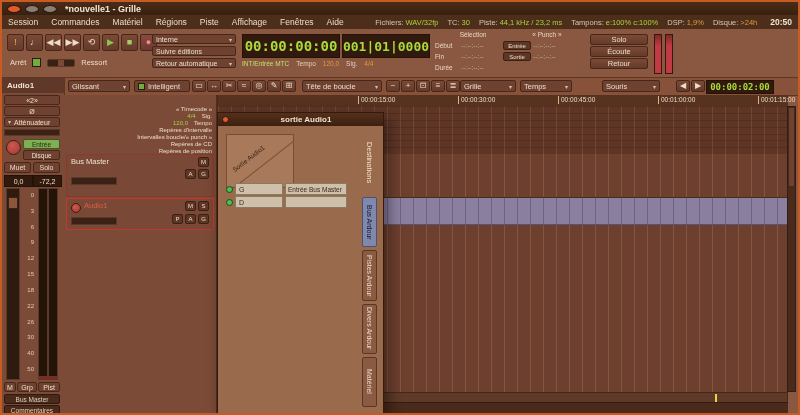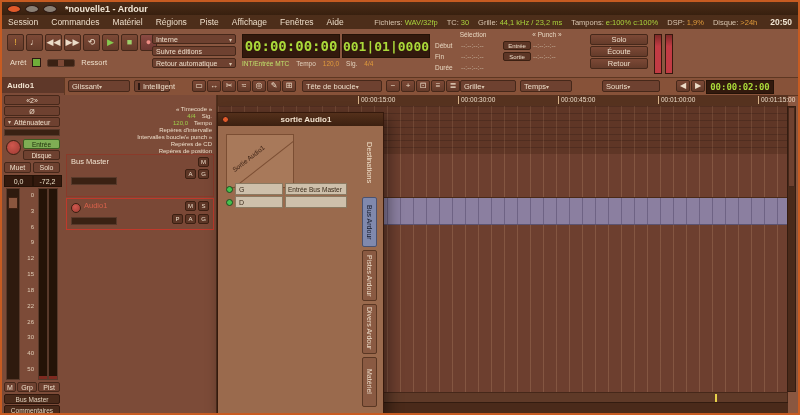--- a/index.html
+++ b/index.html
@@ -61,23 +61,23 @@
         font-size:6px;line-height:1;display:flex;align-items:center;justify-content:center;padding:0;}
   .sel-pval{width:38px;font-size:6.5px;color:#c2ad97;}
   #monitors{position:absolute;left:588px;top:5px;width:58px;display:flex;flex-direction:column;gap:1px;}
   .monbtn{height:11px;background:linear-gradient(#7c4936,#653b2a);border:1px solid #46281a;border-radius:2px;
           color:#ecdcc8;font-size:7.5px;display:flex;align-items:center;justify-content:center;padding:0;}
   #tmeters{position:absolute;left:652px;top:5px;display:flex;gap:3px;}
   .tmeter{width:6px;height:38px;background:linear-gradient(#7e2a28,#c23b44 30%,#c23b44);border:1px solid #38180e;}
   
   #toolbar2{position:absolute;top:76px;left:62px;right:0;height:17px;background:#875239;border-bottom:1px solid #5e3722;}
   .combo{position:absolute;top:2px;height:12px;background:#6e4130;border:1px solid #46281a;border-radius:2px;
-         color:#ecdcc8;font-size:7.5px;display:flex;align-items:center;
+         color:#ecdcc8;font-size:7.5px;display:flex;align-items:center;justify-content:space-between;
          padding:0 3px;box-sizing:border-box;white-space:nowrap;}
-  #editmode{left:4px;width:62px;} #smart{left:70px;width:36px;justify-content:flex-start;gap:3px;}
+  #editmode{left:4px;width:62px;} #smart{left:70px;width:56px;justify-content:flex-start;gap:3px;}
   #tools{position:absolute;left:128px;top:2px;display:flex;gap:1px;}
   .ibtn{width:14px;height:12px;background:linear-gradient(#7c4936,#653b2a);border:1px solid #46281a;
         border-radius:2px;color:#ecdcc8;font-size:8px;line-height:1;display:flex;align-items:center;
         justify-content:center;padding:0;}
   #editpoint{left:238px;width:80px;}
   #zoomgrp{position:absolute;left:322px;top:2px;display:flex;gap:1px;}
   #snapmode{left:396px;width:56px;} #gridunit{left:456px;width:52px;} #zoomfocus{left:538px;width:58px;}
   #nav{position:absolute;left:612px;top:2px;display:flex;gap:1px;}
   #clock3{position:absolute;left:642px;top:2px;width:66px;height:12px;background:#32190d;color:#aada3a;
           font-family:"DejaVu Sans Mono",monospace;font-size:9px;font-weight:bold;display:flex;
@@ -180,21 +180,21 @@
 </style>
 </head>
 <body>
 
 <div id="win">
 
   <div id="titlebar">
     <button class="wdot close"></button>
     <button class="wdot"></button>
     <button class="wdot"></button>
-    <span id="title">*nouvelle1 - Ardour</span>
+    <span id="title">*nouvelle1 - Grille</span>
   </div>
 
   <div id="menubar">
     <div id="menus">
         <span class="menu-item">Session</span>
         <span class="menu-item">Commandes</span>
         <span class="menu-item">Matériel</span>
         <span class="menu-item">Régions</span>
         <span class="menu-item">Piste</span>
         <span class="menu-item">Affichage</span>
@@ -205,21 +205,21 @@
       <span id="statusitems" style="display:flex;gap:9px">
           <span class="st-item">
             <span class="st-label">Fichiers:</span>
             <span class="st-val green">WAV/32fp</span>
           </span>
           <span class="st-item">
             <span class="st-label">TC:</span>
             <span class="st-val green">30</span>
           </span>
           <span class="st-item">
-            <span class="st-label">Grille:</span>
+            <span class="st-label">Piste:</span>
             <span class="st-val green">44,1 kHz / 23,2 ms</span>
           </span>
           <span class="st-item">
             <span class="st-label">Tampons:</span>
             <span class="st-val green">e:100% c:100%</span>
           </span>
           <span class="st-item">
             <span class="st-label">DSP:</span>
             <span class="st-val orange">1,9%</span>
           </span>

